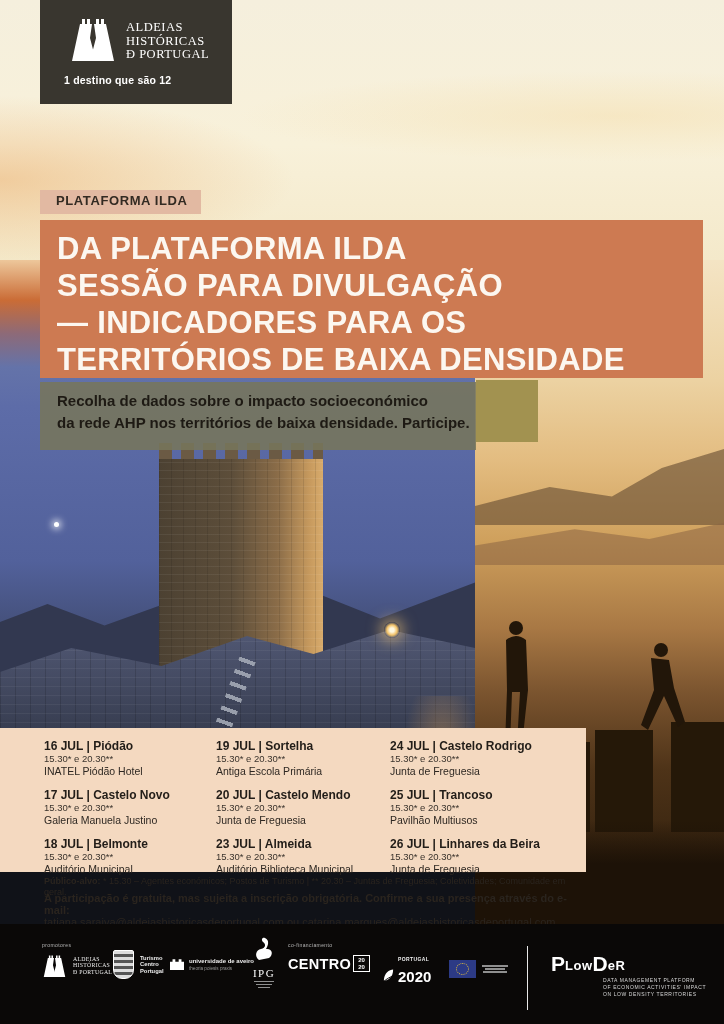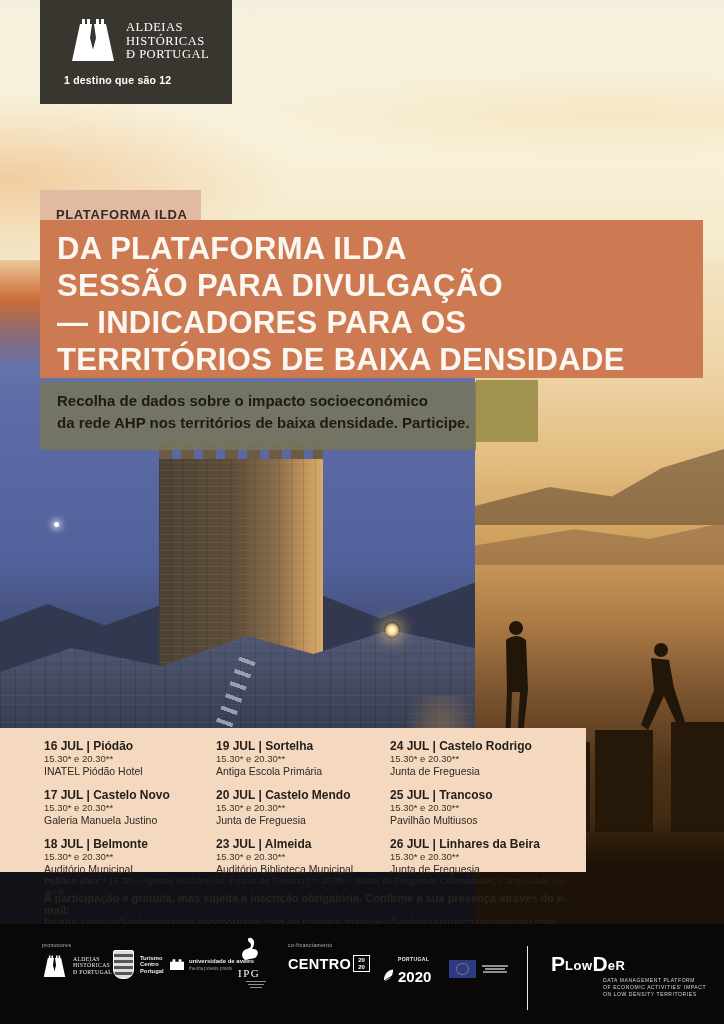--- a/index.html
+++ b/index.html
@@ -58,21 +58,21 @@
     background:linear-gradient(180deg,rgba(30,19,8,0),#1d1207 40%);}
   
   .brand{position:absolute;left:40px;top:0;width:192px;height:104px;background:#39362f;}
   .brand-icon{position:absolute;left:30px;top:16px;}
   .brand-name{position:absolute;left:86px;top:21px;color:#fff;
     font-family:"Liberation Serif",serif;font-size:12.5px;line-height:13.5px;letter-spacing:.5px;}
   .brand-tagline{position:absolute;left:24px;top:74px;color:#fff;
     font-size:10.5px;font-weight:bold;letter-spacing:.2px;}
   
   .tag{position:absolute;left:40px;top:190px;background:#e2b9a2;color:#332a22;
-    font-size:13px;font-weight:bold;letter-spacing:.6px;padding:17px 13px 6px 16px;}
+    font-size:13px;font-weight:bold;letter-spacing:.6px;padding:3px 13px 6px 16px;}
   .title-block{position:absolute;left:40px;top:220px;width:663px;height:158px;background:#cd7a52;
     box-sizing:border-box;padding:10px 0 0 17px;}
   .title-line{color:#fcf7f0;font-size:31px;font-weight:bold;line-height:37px;letter-spacing:.3px;}
   .subtitle{position:absolute;left:40px;top:382px;width:436px;height:68px;
     background:rgba(118,117,91,.88);box-sizing:border-box;padding:8px 0 0 17px;}
   .subtitle div{color:#1e1a14;font-size:15px;font-weight:bold;line-height:22px;}
   .khaki{position:absolute;left:476px;top:380px;width:62px;height:62px;background:#a29250;}
   
   .schedule{position:absolute;left:0;top:728px;width:586px;height:144px;background:#f4d9c0;}
   .col{position:absolute;top:11px;}
@@ -92,21 +92,21 @@
   .ahp-f .nm{font-family:"Liberation Serif",serif;font-size:5.8px;line-height:6.6px;letter-spacing:.3px;color:#eee;}
   .turismo{position:absolute;left:113px;top:26px;display:flex;align-items:center;gap:6px;}
   .shield{width:19px;height:27px;border:1px solid #fff;border-radius:2px 2px 9px 9px;
     background:repeating-linear-gradient(180deg,#ddd 0 3px,#555 3px 6px);}
   .turismo .nm{font-size:5.8px;font-weight:bold;line-height:6.6px;color:#eee;}
   .ua{position:absolute;left:170px;top:34px;display:flex;align-items:center;gap:5px;}
   .ua-icon{width:14px;height:11px;background:#fff;
     clip-path:polygon(0 100%,0 22%,18% 22%,18% 0,38% 0,38% 22%,62% 22%,62% 0,82% 0,82% 22%,100% 22%,100% 100%);}
   .ua .nm{font-size:6px;font-weight:bold;color:#eee;line-height:7.5px;}
   .ua .mot{font-size:4.6px;color:#9a9a9a;line-height:6px;}
-  .ipg{position:absolute;left:238px;top:12px;width:36px;}
+  .ipg{position:absolute;left:246px;top:12px;width:36px;text-align:center;}
   .ipg-name{font-family:"Liberation Serif",serif;font-size:11px;letter-spacing:1.5px;line-height:11px;color:#fff;}
   .tbar{height:1.4px;background:#8f8f8f;margin:1.6px auto;}
   .centro{position:absolute;left:288px;top:31px;display:flex;align-items:center;gap:2px;}
   .centro .nm{font-size:14.5px;font-weight:bold;letter-spacing:.3px;color:#fff;}
   .grid2020{width:15px;height:15px;border:1px solid #fff;display:flex;flex-direction:column;
     justify-content:center;text-align:center;font-size:6px;font-weight:bold;line-height:6.5px;color:#fff;}
   .p2020{position:absolute;left:382px;top:32px;display:flex;align-items:flex-end;gap:3px;}
   .p2020 .lbl{font-size:5px;font-weight:bold;letter-spacing:.4px;color:#eee;line-height:6px;}
   .p2020 .yr{font-size:15px;font-weight:bold;line-height:13px;color:#fff;margin-top:8px;}
   .eu{position:absolute;left:449px;top:36px;display:flex;gap:5px;align-items:center;}

